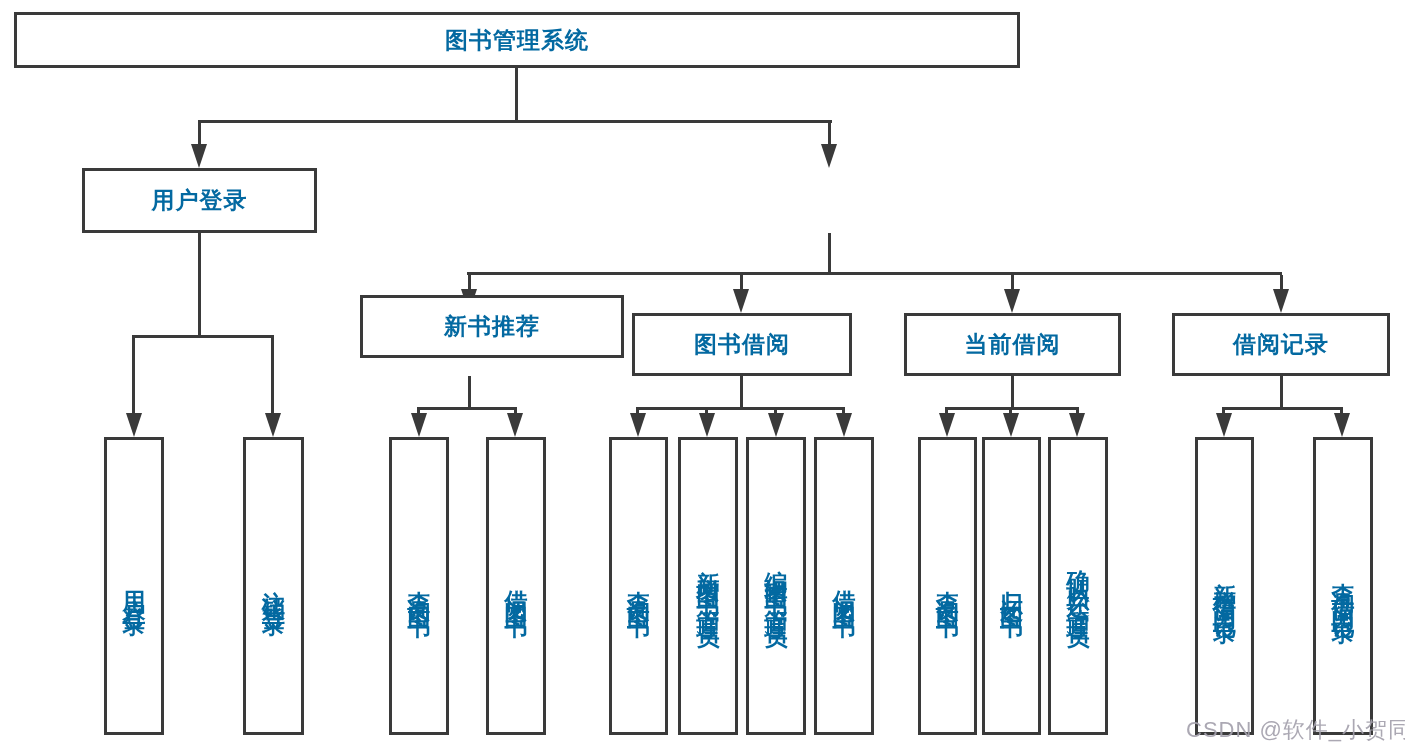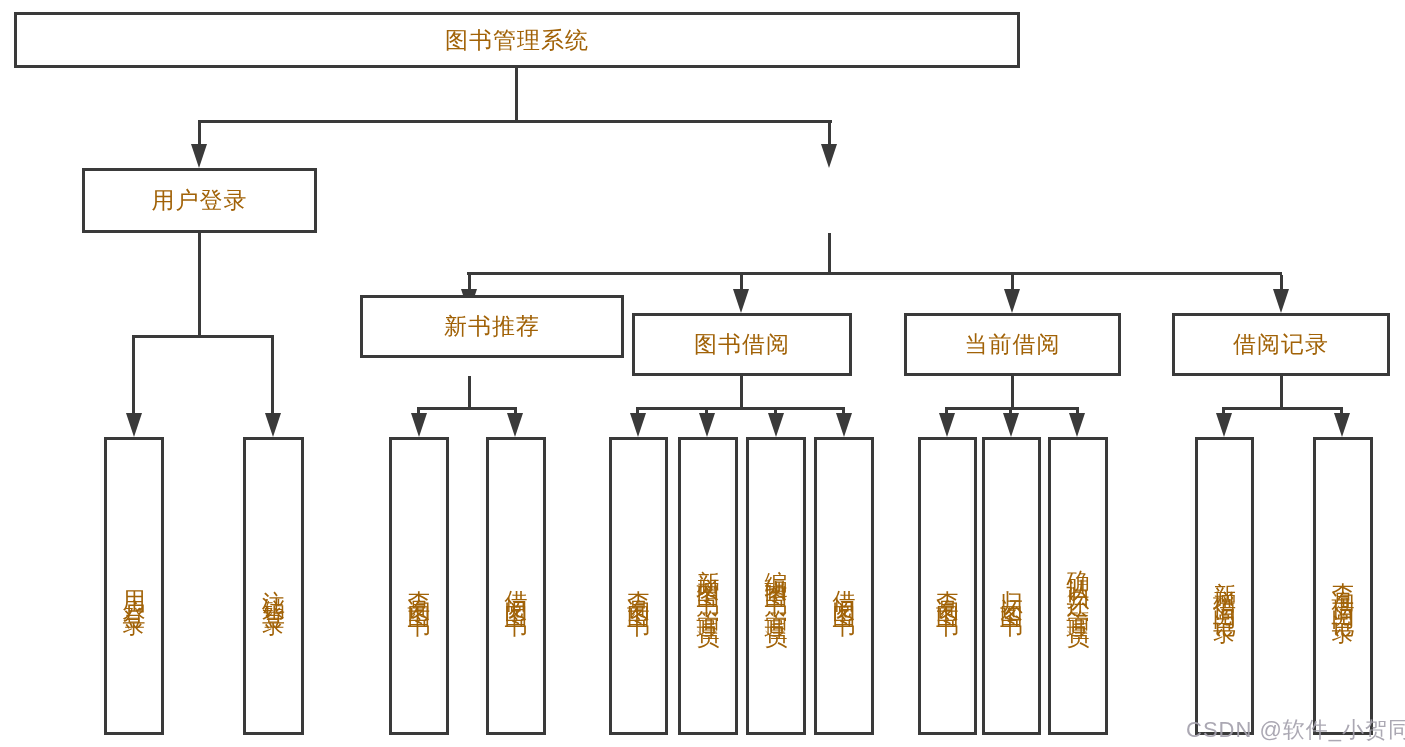--- a/index.html
+++ b/index.html
@@ -1,21 +1,21 @@
 <!DOCTYPE html>
 <html><head>
 <meta charset="utf-8">
 <style>
   html,body{margin:0;padding:0;background:#ffffff;}
   body{width:1405px;height:747px;position:relative;overflow:hidden;
        font-family:"Liberation Sans","DejaVu Sans",sans-serif;color:#333333;}
   .canvas{position:absolute;left:0;top:0;width:1405px;height:747px;background:#ffffff;}
   .box{position:absolute;box-sizing:border-box;background:#ffffff;border:3px solid #3a3a3a;
        display:flex;align-items:center;justify-content:center;
-       font-size:23px;color:#a16207;letter-spacing:1px;z-index:2;}
+       font-size:23px;color:#0369a1;letter-spacing:1px;z-index:2;font-weight:bold;}
   .leaf{writing-mode:vertical-rl;text-orientation:mixed;font-size:23px;letter-spacing:8px;
         line-height:1;padding-top:4px;}
   .ln{position:absolute;background:#3a3a3a;z-index:1;}
   .v{width:3px;}
   .h{height:3px;}
   .arr{position:absolute;width:0;height:0;z-index:1;
        border-left:8px solid transparent;border-right:8px solid transparent;
        border-top:24px solid #3a3a3a;}
   .watermark{position:absolute;left:1186px;top:715px;font-size:22px;
              color:rgba(164,161,172,0.92);letter-spacing:1px;z-index:5;white-space:nowrap;}

